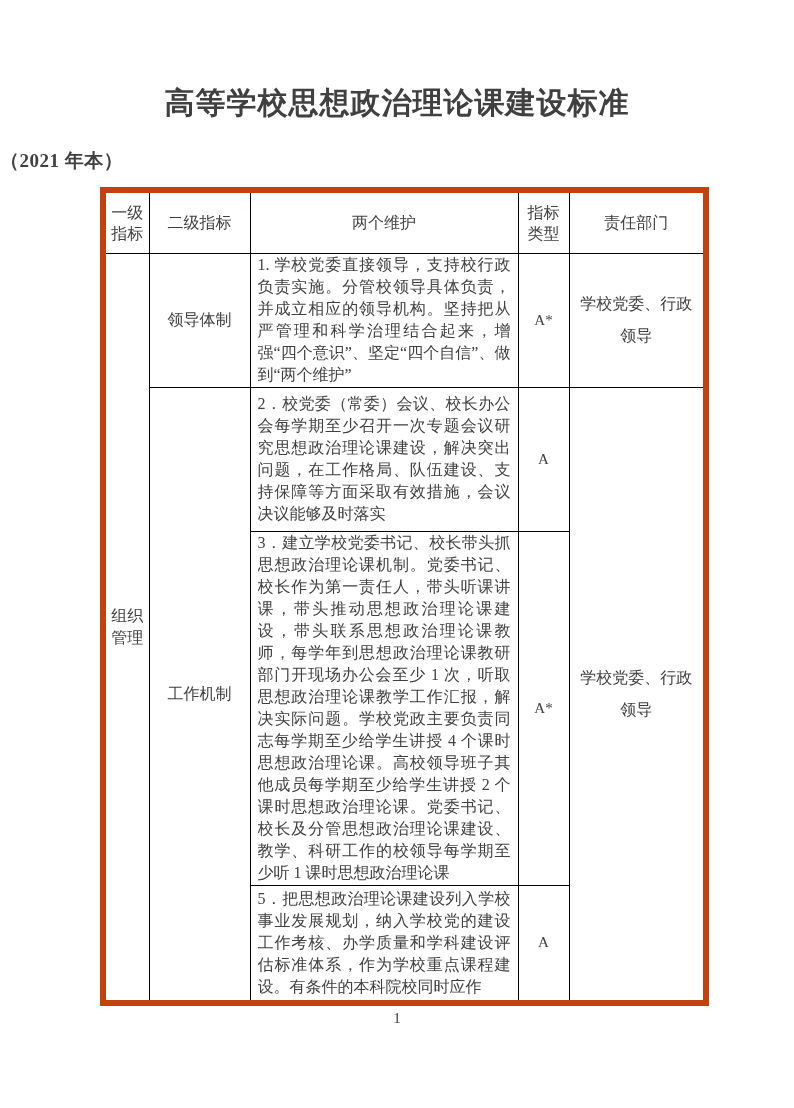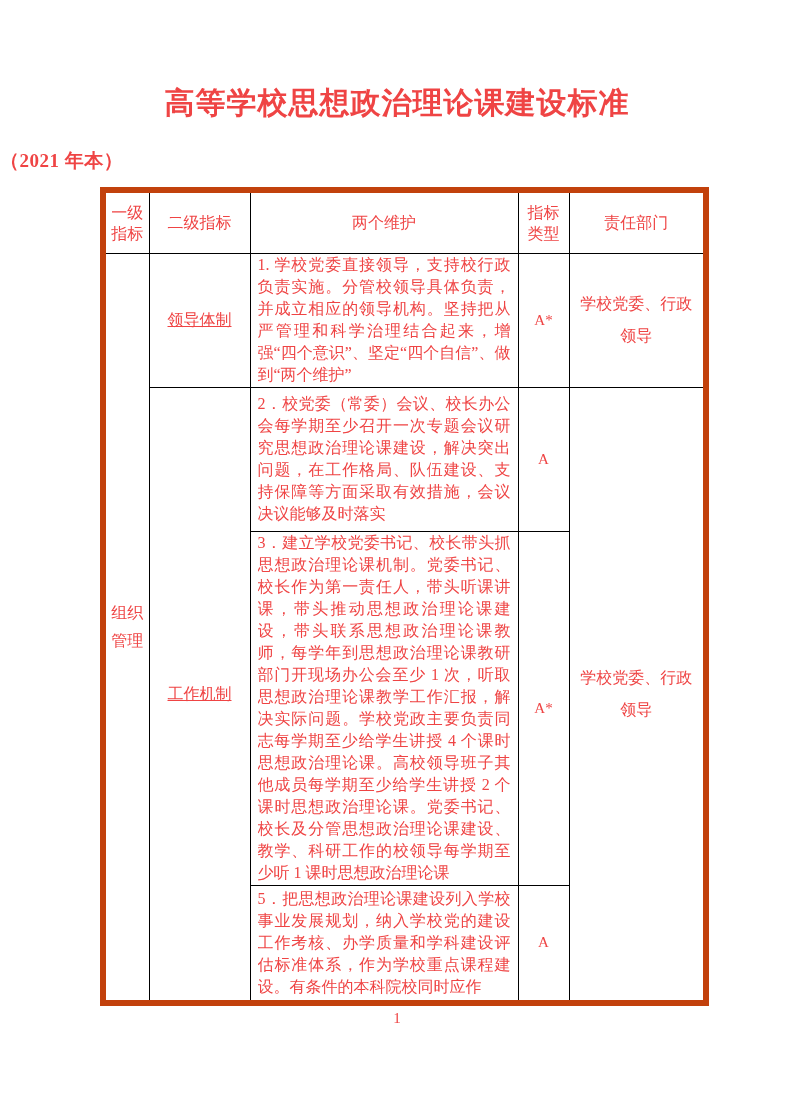--- a/index.html
+++ b/index.html
@@ -3,21 +3,21 @@
 <meta charset="utf-8">
 <style>
   * { box-sizing: border-box; }
   html, body { margin: 0; padding: 0; background: #ffffff; }
   .page {
     position: relative;
     width: 794px;
     height: 1108px;
     margin: 0 auto;
     background: #ffffff;
-    color: #ef4444;
+    color: #404040;
     font-family: "Liberation Serif", serif;
     overflow: hidden;
   }
   .doc-title {
     margin: 0;
     padding-top: 84px;
     text-align: center;
     font-size: 30px;
     line-height: 38px;
     font-weight: bold;
@@ -46,22 +46,22 @@
     vertical-align: middle;
     padding: 2px;
     overflow: hidden;
   }
   .std-table th { line-height: 21px; }
   tr.hdr  { height: 63px; }
   tr.r1   { height: 134px; }
   tr.r2   { height: 144px; }
   tr.r3   { height: 354px; }
   tr.r4   { height: 118px; }
-  td.lvl1 { line-height: 28px; padding: 2px 4px; }
-  td.lvl2 { line-height: 22px; text-decoration: underline; }
+  td.lvl1 { line-height: 22px; padding: 2px 4px; }
+  td.lvl2 { line-height: 22px; }
   td.type { font-size: 15px; }
   td.dept { padding: 2px 10px; line-height: 32px; }
   td.l3   { padding: 0 7px; vertical-align: middle; }
   td.l3 .l3-inner {
     text-align: justify;
     text-justify: inter-ideograph;
     line-height: 22px;
     overflow: hidden;
   }
   .l3-inner.h-r1 { max-height: 132px; }

